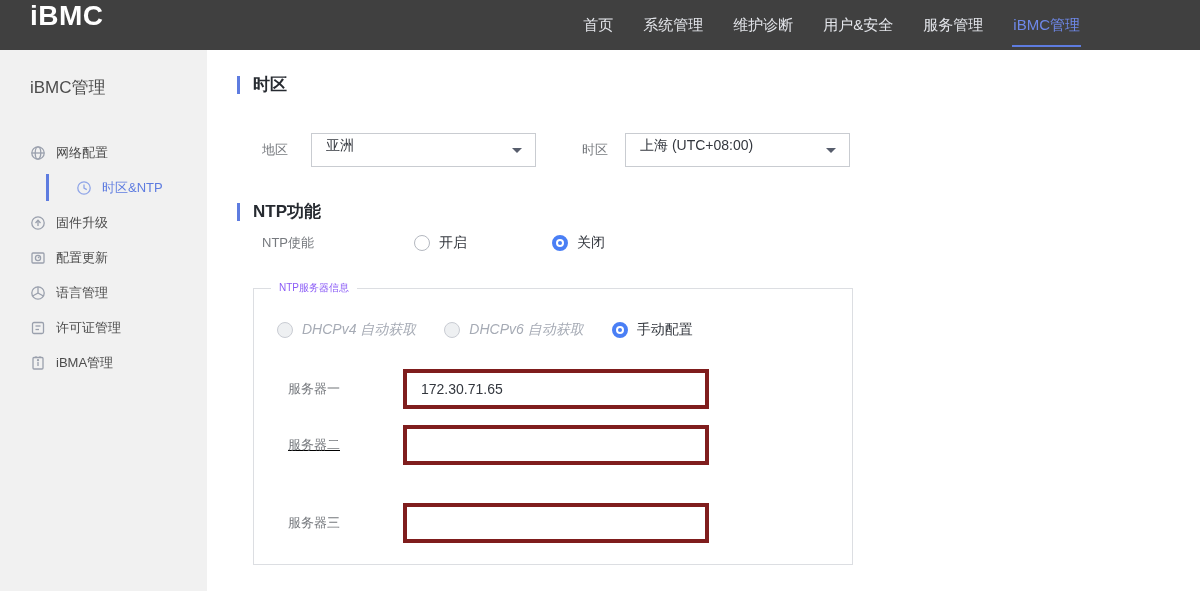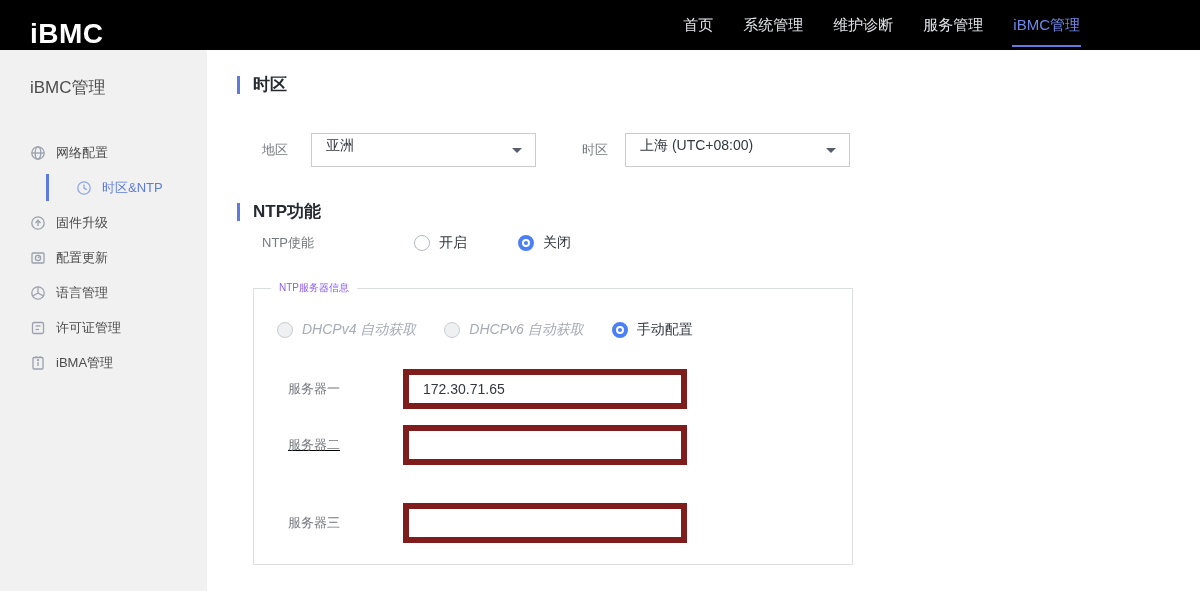--- a/index.html
+++ b/index.html
@@ -2,21 +2,21 @@
 <html><head>
 <meta charset="utf-8">
 <style>
   * { margin:0; padding:0; box-sizing:border-box; }
   html,body { width:1200px; height:591px; overflow:hidden; background:#fff;
     font-family:"Liberation Sans","DejaVu Sans",sans-serif; }
   .page { position:relative; width:1200px; height:591px; }
 
   
   .navbar { position:absolute; top:0; left:0; right:0; height:50px;
-    background:#000000; display:flex; align-items:flex-end; }
+    background:#404040; display:flex; align-items:flex-start; }
   .logo { color:#ffffff; font-size:28px; font-weight:bold; margin-left:30px;
     letter-spacing:0.5px; }
   .nav-items { margin-left:auto; margin-right:105px; display:flex;
     align-items:center; height:100%; }
   .nav-item { position:relative; height:100%; display:flex; align-items:center;
     padding:0 15px; font-size:15px; color:#e3e5ea; cursor:pointer; }
   .nav-item.active { color:#6e88e8; }
   .nav-item.active::after { content:""; position:absolute; left:14px; right:14px;
     bottom:3px; height:2px; background:#5e7ce0; }
 
@@ -71,53 +71,56 @@
   .rb { position:relative; width:16px; height:16px; border-radius:50%;
     border:1px solid #b4b8c0; background:#fff; margin-right:9px; flex:none; }
   .rb.checked { border:4px solid #4a7ff5; }
   .rb.checked::after { content:""; position:absolute; left:50%; top:50%;
     width:4px; height:4px; margin:-2px 0 0 -2px; border-radius:50%;
     background:#4a7ff5; }
   .rb.disabled { border:1px solid #c9ccd3; background:#eef0f2; }
   .radio .rlabel { font-size:14px; color:#33373e; }
   .radio.is-disabled .rlabel { color:#a6abb5;font-style:italic; }
   .radio.is-disabled { cursor:default; }
-  .enable-row .radio + .radio { margin-left:15px;padding-left:36px; }
+  .enable-row .radio + .radio { margin-left:49px;padding-left:36px; }
 
   fieldset.ntp-box { position:absolute; left:46px; top:231px; width:600px;
     height:284px; border:1px solid #dcdee2; }
   fieldset.ntp-box legend { margin-left:17px; padding:0 8px; font-size:10px;
     color:#8b5cf6; }
   .modes { position:absolute; left:23px; top:26px; display:flex;
     align-items:center; }
   .modes .radio + .radio { margin-left:28px; }
 
   .srv-row { position:absolute; left:34px; display:flex; align-items:center; }
   .srv-row .field-label { width:115px; }
-  .srv-row input { width:284px; height:40px; border:6px solid #7f1d1d;
+  .srv-row input { width:306px; height:40px; border:4px solid #7f1d1d;
     padding:0 14px; font-size:14px; color:#33373e; outline:none;
     font-family:"Liberation Sans","DejaVu Sans",sans-serif; }
   #srv1 { top:74px; } #srv2 { top:130px;text-decoration:underline; } #srv3 { top:208px; }
 </style>
 </head>
 <body>
 
 <div class="page">
 
   <header class="navbar">
     <div class="logo">iBMC</div>
     <nav class="nav-items">
       <div class="nav-item">
           <span>首页</span>
         </div>
       <div class="nav-item">
           <span>系统管理</span>
         </div>
       <div class="nav-item">
           <span>维护诊断</span>
+        </div>
+      <div class="nav-item">
+          <span>用户&amp;安全</span>
         </div>
       <div class="nav-item">
           <span>服务管理</span>
         </div>
       <div class="nav-item active">
           <span>iBMC管理</span>
         </div>
     </nav>
   </header>
 

